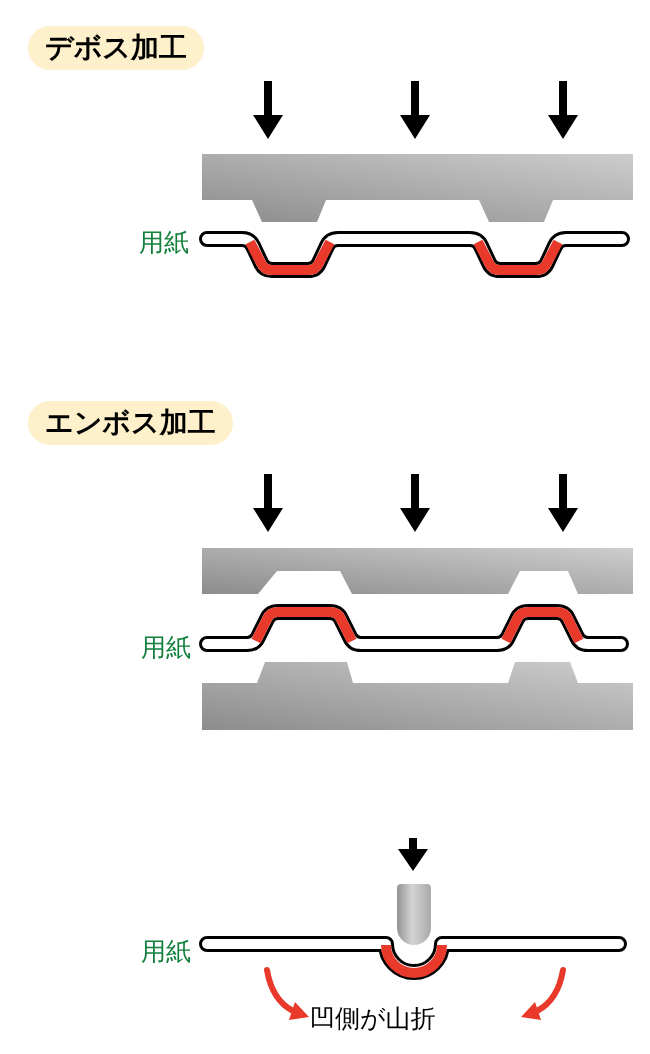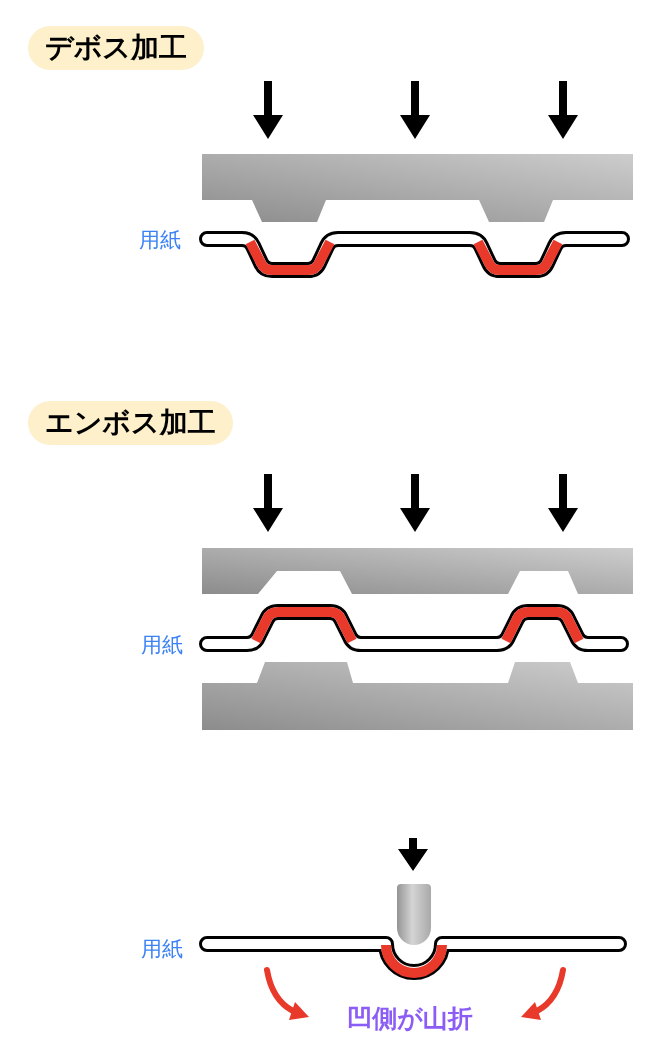--- a/index.html
+++ b/index.html
@@ -7,25 +7,25 @@
     position:relative;width:642px;height:1054px;background:#ffffff;overflow:hidden;
     font-family:"Liberation Sans","DejaVu Sans",sans-serif;
   }
   .pill{
     position:absolute;display:inline-block;
     background:#fdf0cb;color:#000;
     font-size:28px;font-weight:700;line-height:1.15;
     padding:6px 17px;border-radius:24px;white-space:nowrap;
   }
   .jp-label{
-    position:absolute;color:#3b82f6;font-size:21px;font-weight:400;white-space:nowrap;
+    position:absolute;color:#15803d;font-size:25px;font-weight:400;white-space:nowrap;
   }
   .caption{
-    position:absolute;color:#8b5cf6;font-size:25px;font-weight:700;
-    width:200px;text-align:center;white-space:nowrap;
+    position:absolute;color:#000000;font-size:25px;font-weight:400;
+    width:200px;text-align:left;white-space:nowrap;
   }
   svg.fig{position:absolute;left:0;width:650px;display:block;}
   .paper-outer{fill:none;stroke:#000;stroke-width:16;stroke-linecap:round;stroke-linejoin:round;}
   .paper-inner{fill:none;stroke:#fff;stroke-width:10;stroke-linecap:round;stroke-linejoin:round;}
   .paper-red{fill:none;stroke:#e8392b;stroke-width:10;stroke-linecap:butt;stroke-linejoin:round;}
   .arrow{fill:#000;stroke:none;}
   .red-curve{fill:none;stroke:#e8392b;stroke-width:6;stroke-linecap:round;}
   .red-head{fill:#e8392b;stroke:none;}
 </style>
 </head>

